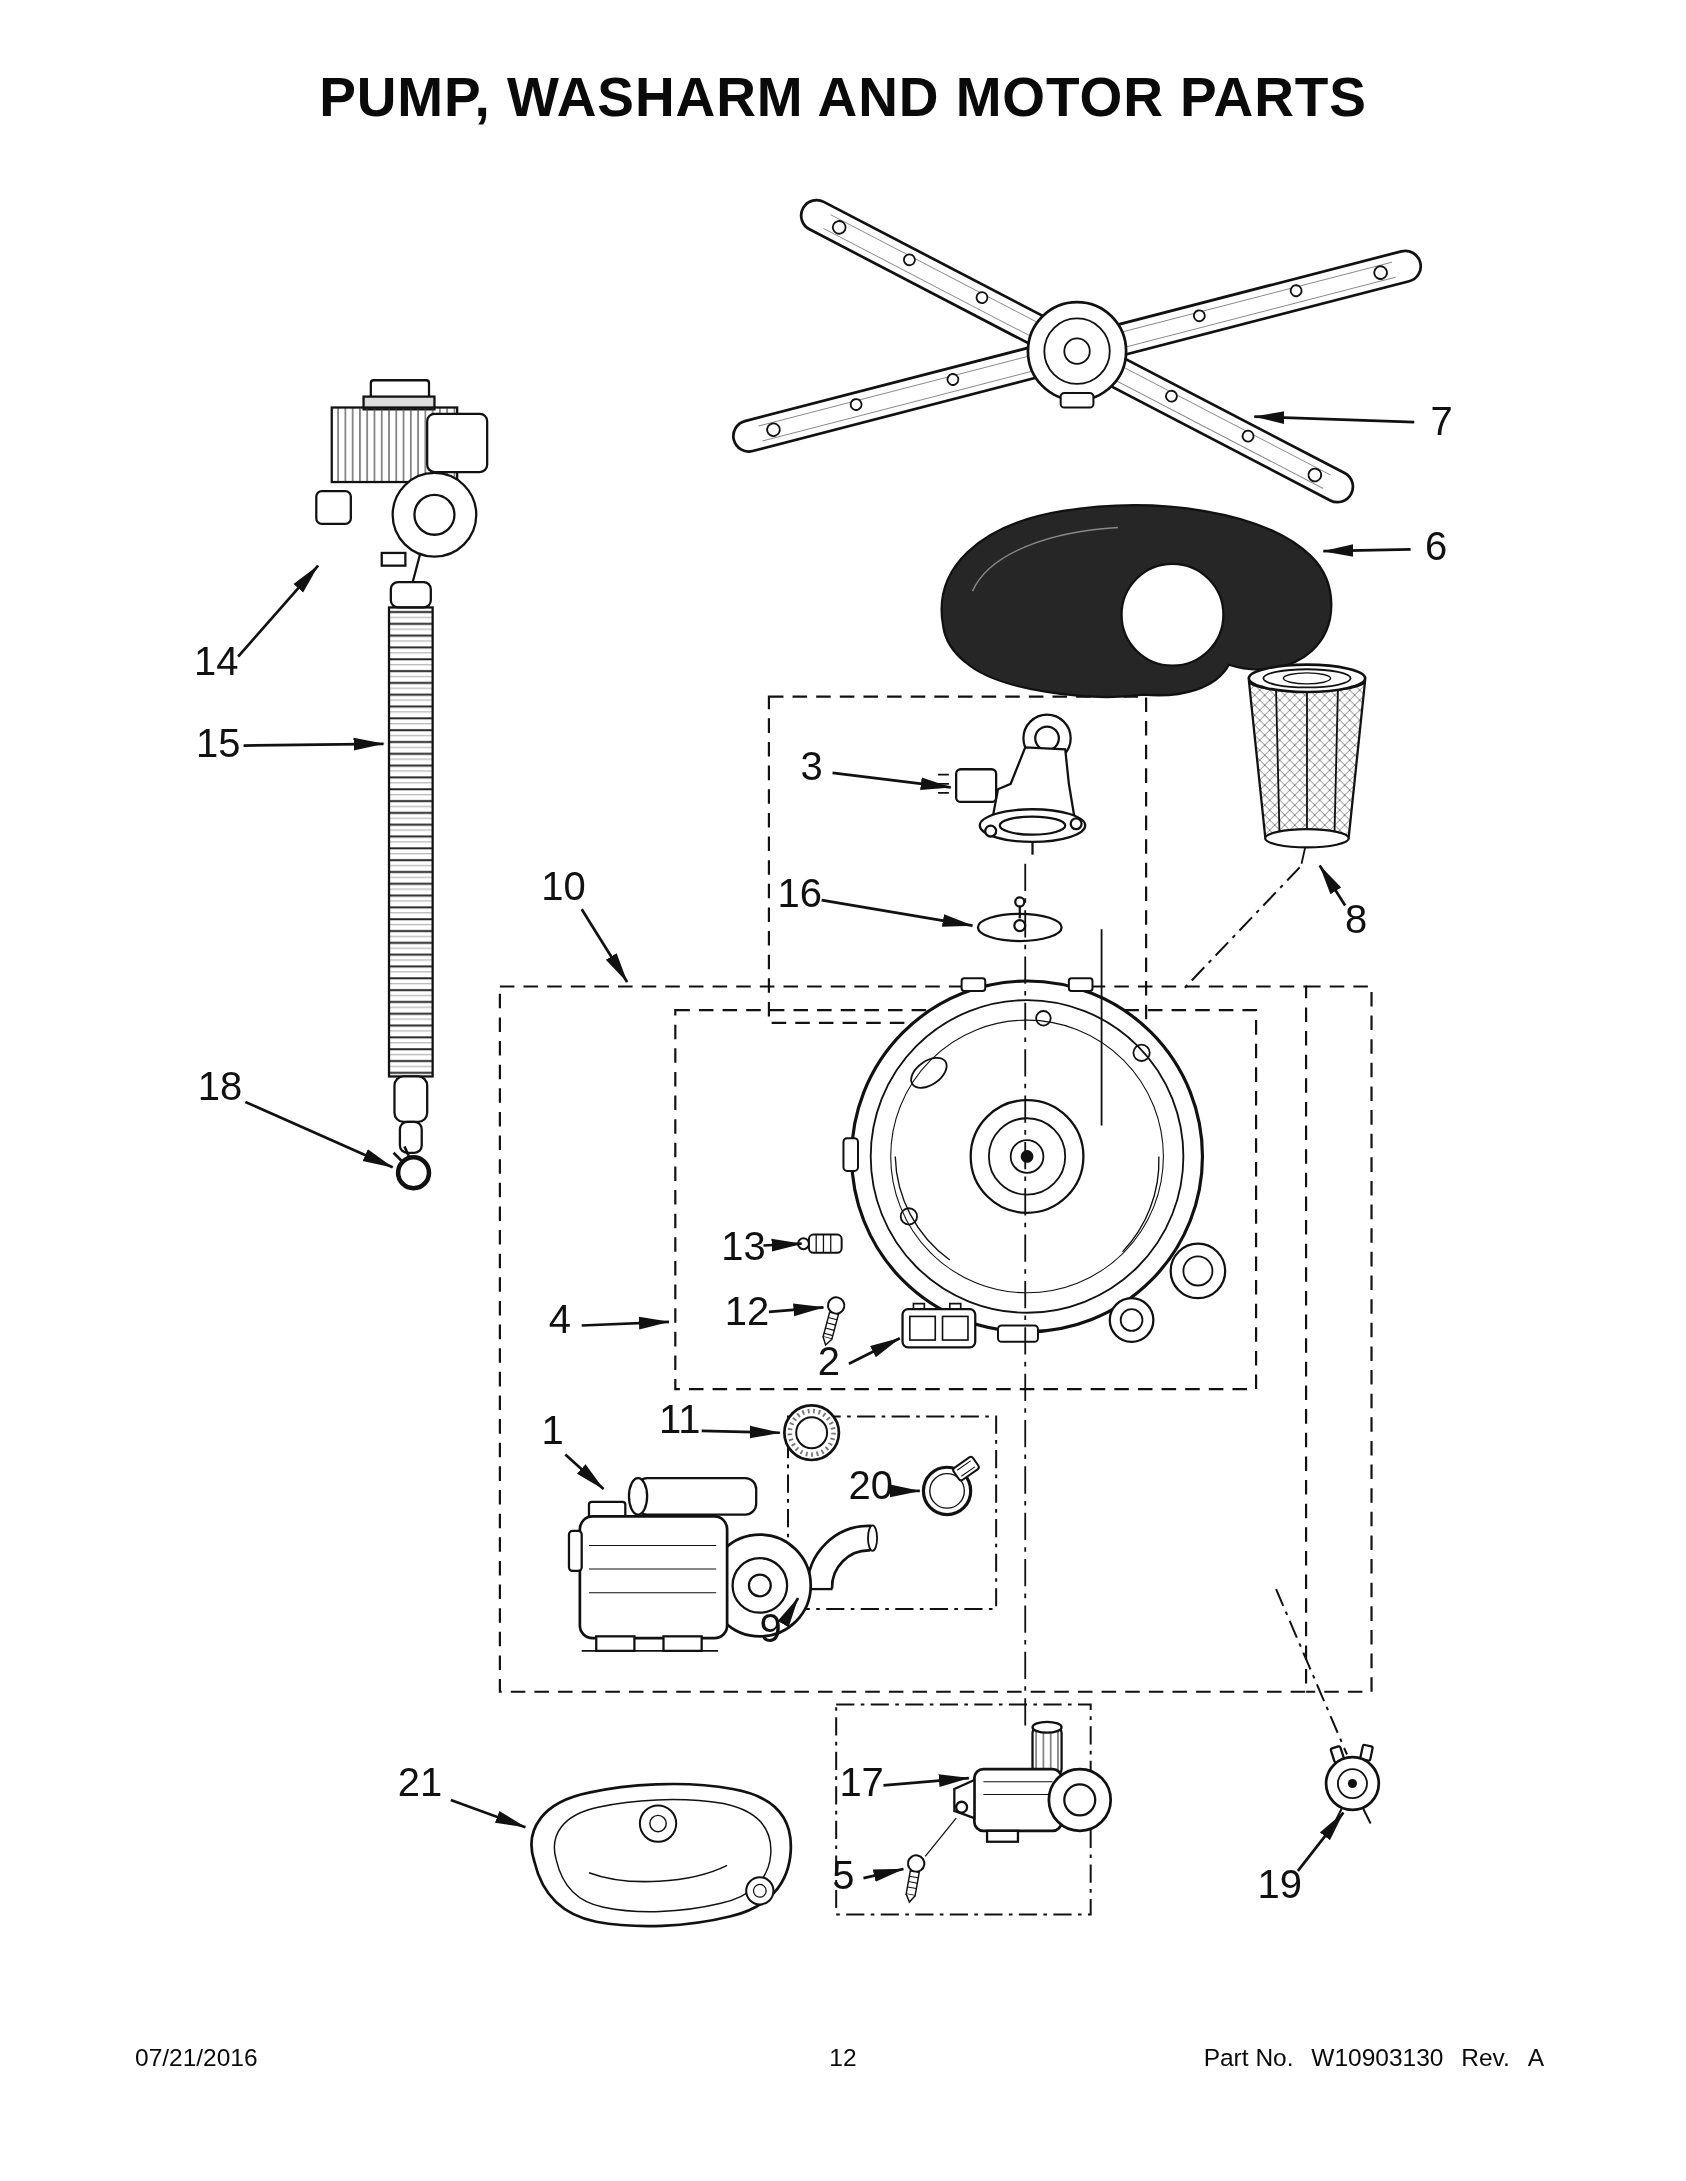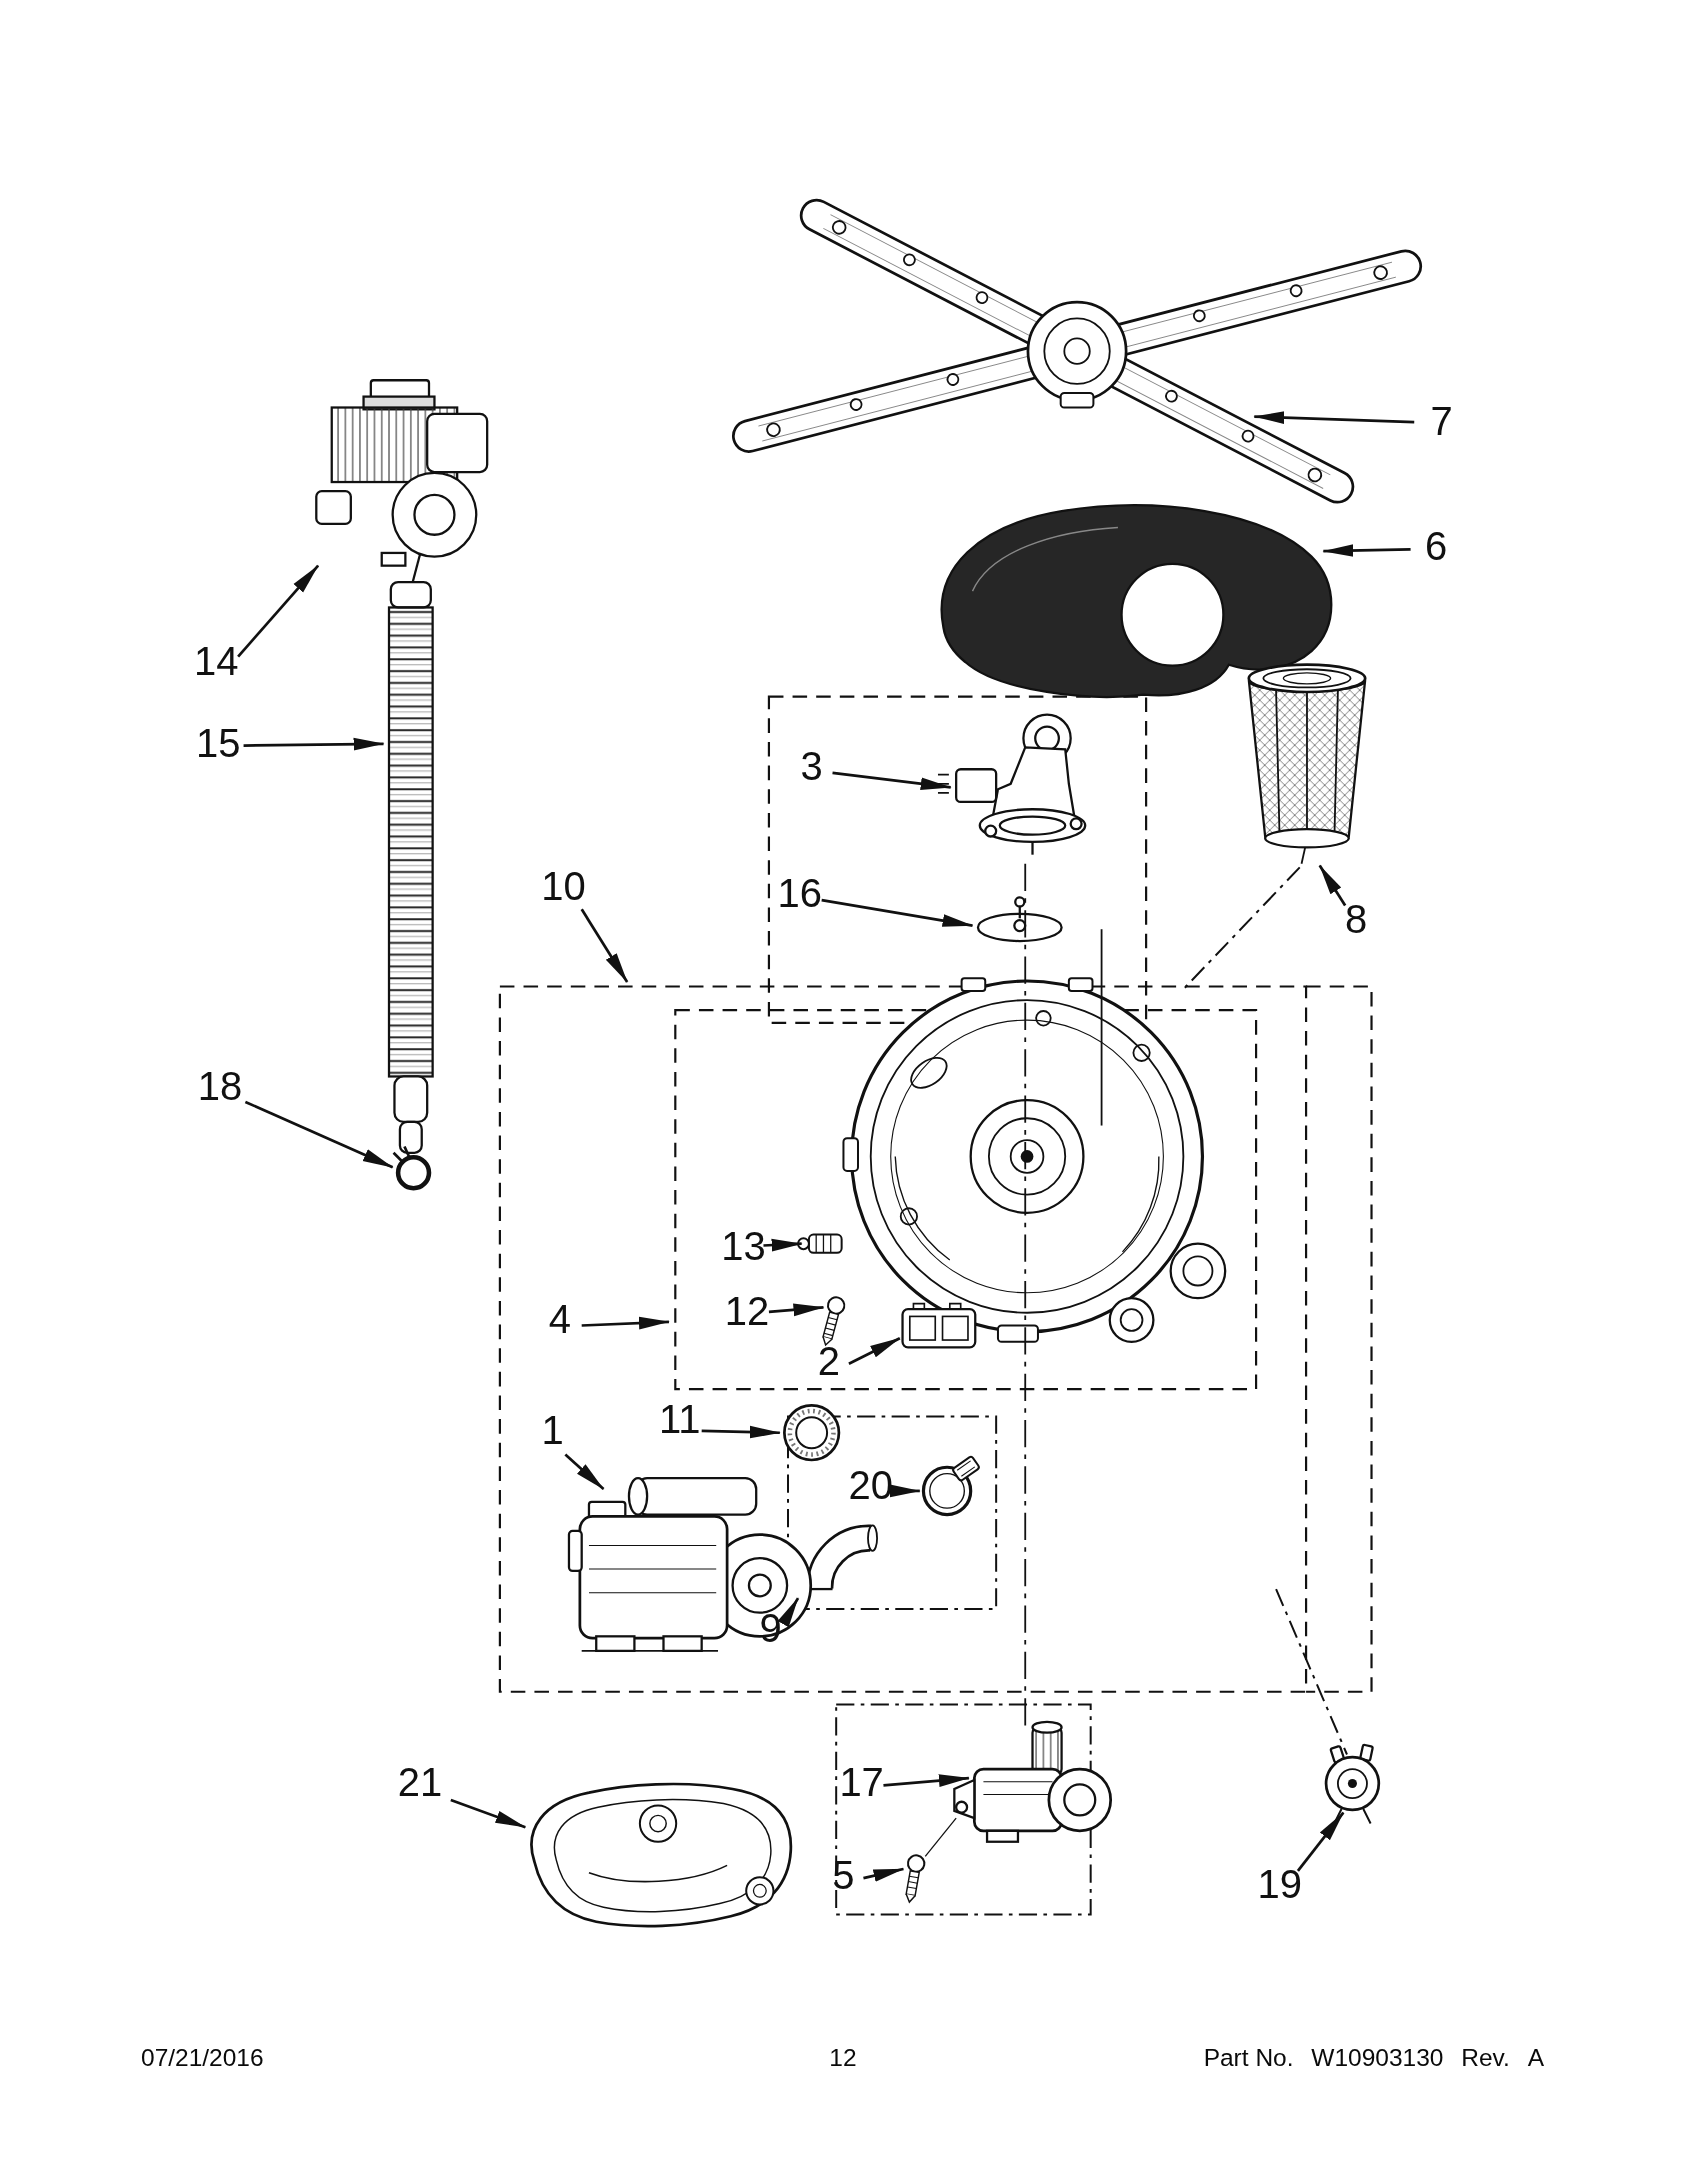--- a/index.html
+++ b/index.html
@@ -2,36 +2,37 @@
 <html style="font-size:14.5px"><head>
 <meta charset="utf-8">
 <style>
   html,body{margin:0;padding:0;background:#ffffff;}
   .page{position:relative;width:1686px;height:2182px;background:#ffffff;
         font-family:"Liberation Sans",sans-serif;color:#111;overflow:hidden;}
   .title{position:absolute;top:65px;left:0;width:100%;text-align:center;
          font-size:55px;font-weight:700;letter-spacing:0.9px;color:#0a0a0a;}
   .diagram{position:absolute;left:0;top:0;width:1686px;height:2182px;}
   .footer{position:absolute;top:2044px;left:0;width:100%;font-size:24.5px;color:#0a0a0a;}
-  .footer .f-date{position:absolute;left:141px;}
+  .footer .f-date{position:absolute;left:135px;}
   .footer .f-page{position:absolute;left:50%;transform:translateX(-50%);}
   .footer .f-part{position:absolute;right:142px;white-space:nowrap;}
   .footer .f-part span{margin-left:11px;}
   .footer .f-part span:first-child{margin-left:0;}
   .dashed{fill:none;stroke:#111;stroke-width:2.4;stroke-dasharray:16 10;}
   .dashdot{fill:none;stroke:#111;stroke-width:2.2;stroke-dasharray:20 7 4 7;}
   .leader{stroke:#111;stroke-width:3;fill:none;marker-end:url(#arrowhead);}
   .callout{font-family:"Liberation Sans",sans-serif;font-size:44px;fill:#111;text-anchor:middle;}
   .ln{stroke:#111;fill:none;}
 </style>
 </head>
 <body>
 
 <div class="page">
 
+  <div class="title">PUMP, WASHARM AND MOTOR PARTS</div>
 
   <svg class="diagram" viewBox="0 0 1855 2400" xmlns="http://www.w3.org/2000/svg">
     <defs>
       <marker id="arrowhead" markerUnits="userSpaceOnUse" markerWidth="36" markerHeight="20" refX="33" refY="10" orient="auto">
         <path d="M0,3 L34,10 L0,17 Z" fill="#111"></path>
       </marker>
       <pattern id="ribs" patternUnits="userSpaceOnUse" width="60" height="13">
         <path d="M0,10 H60" stroke="#222" stroke-width="2"></path>
         <path d="M0,3 H60" stroke="#999" stroke-width="1"></path>
       </pattern>

